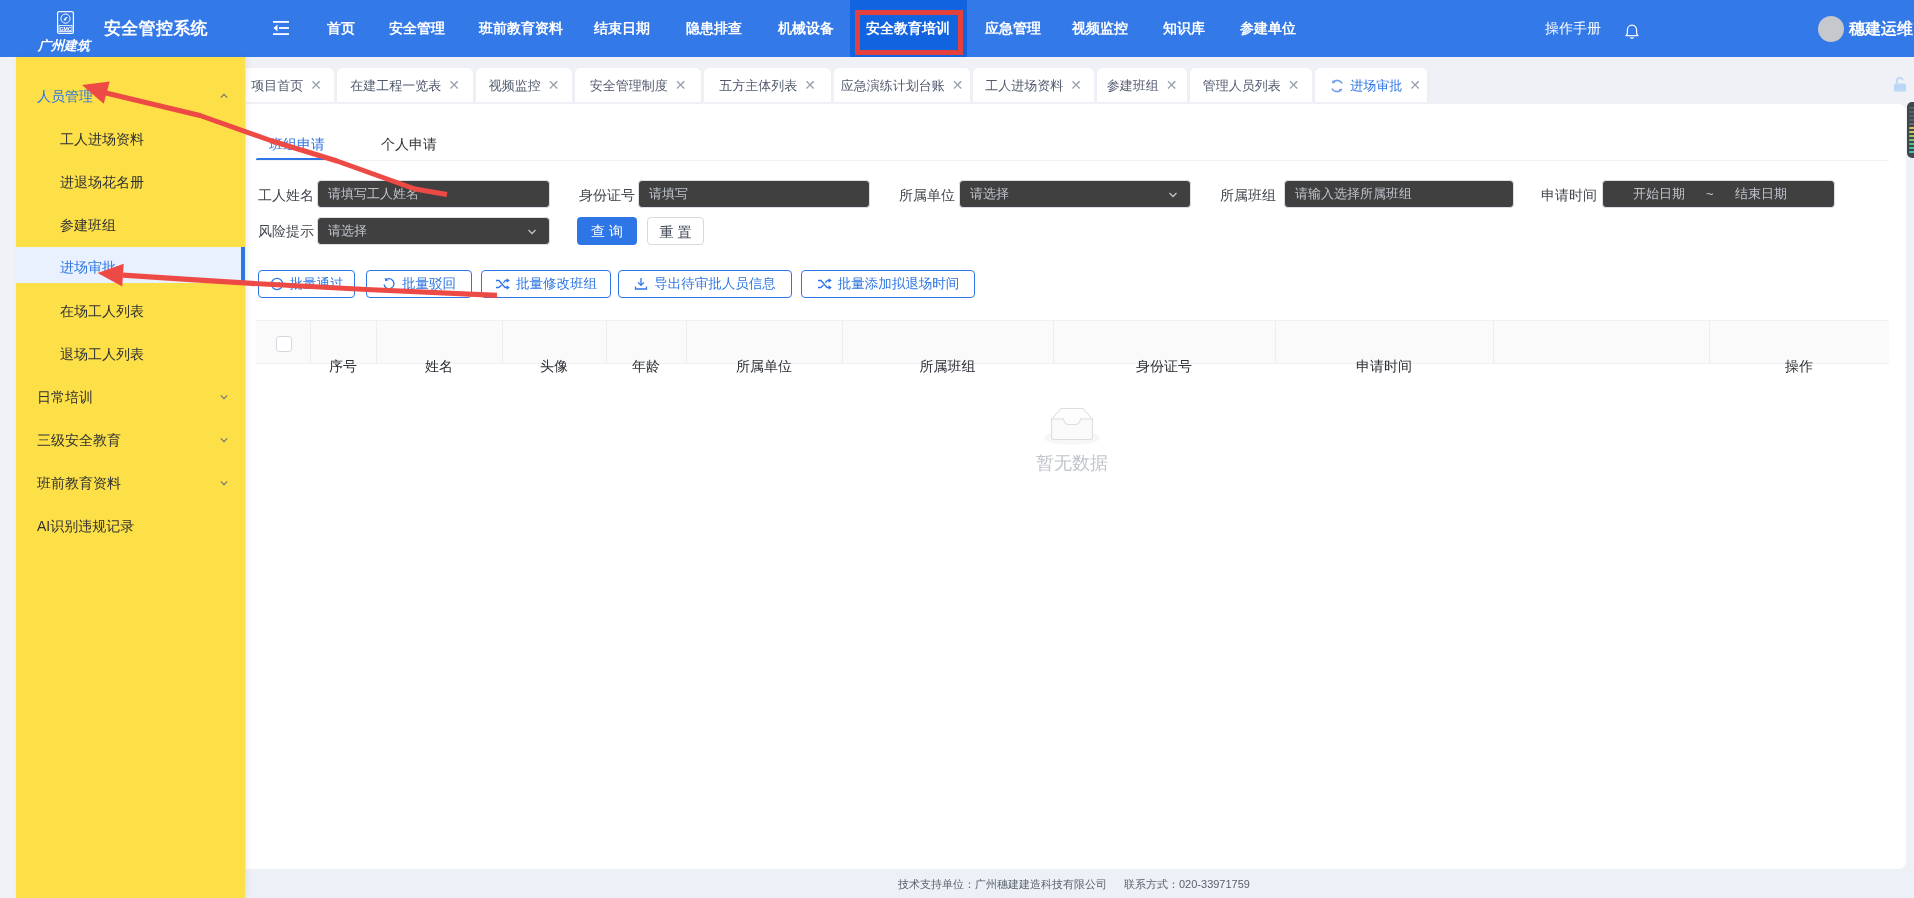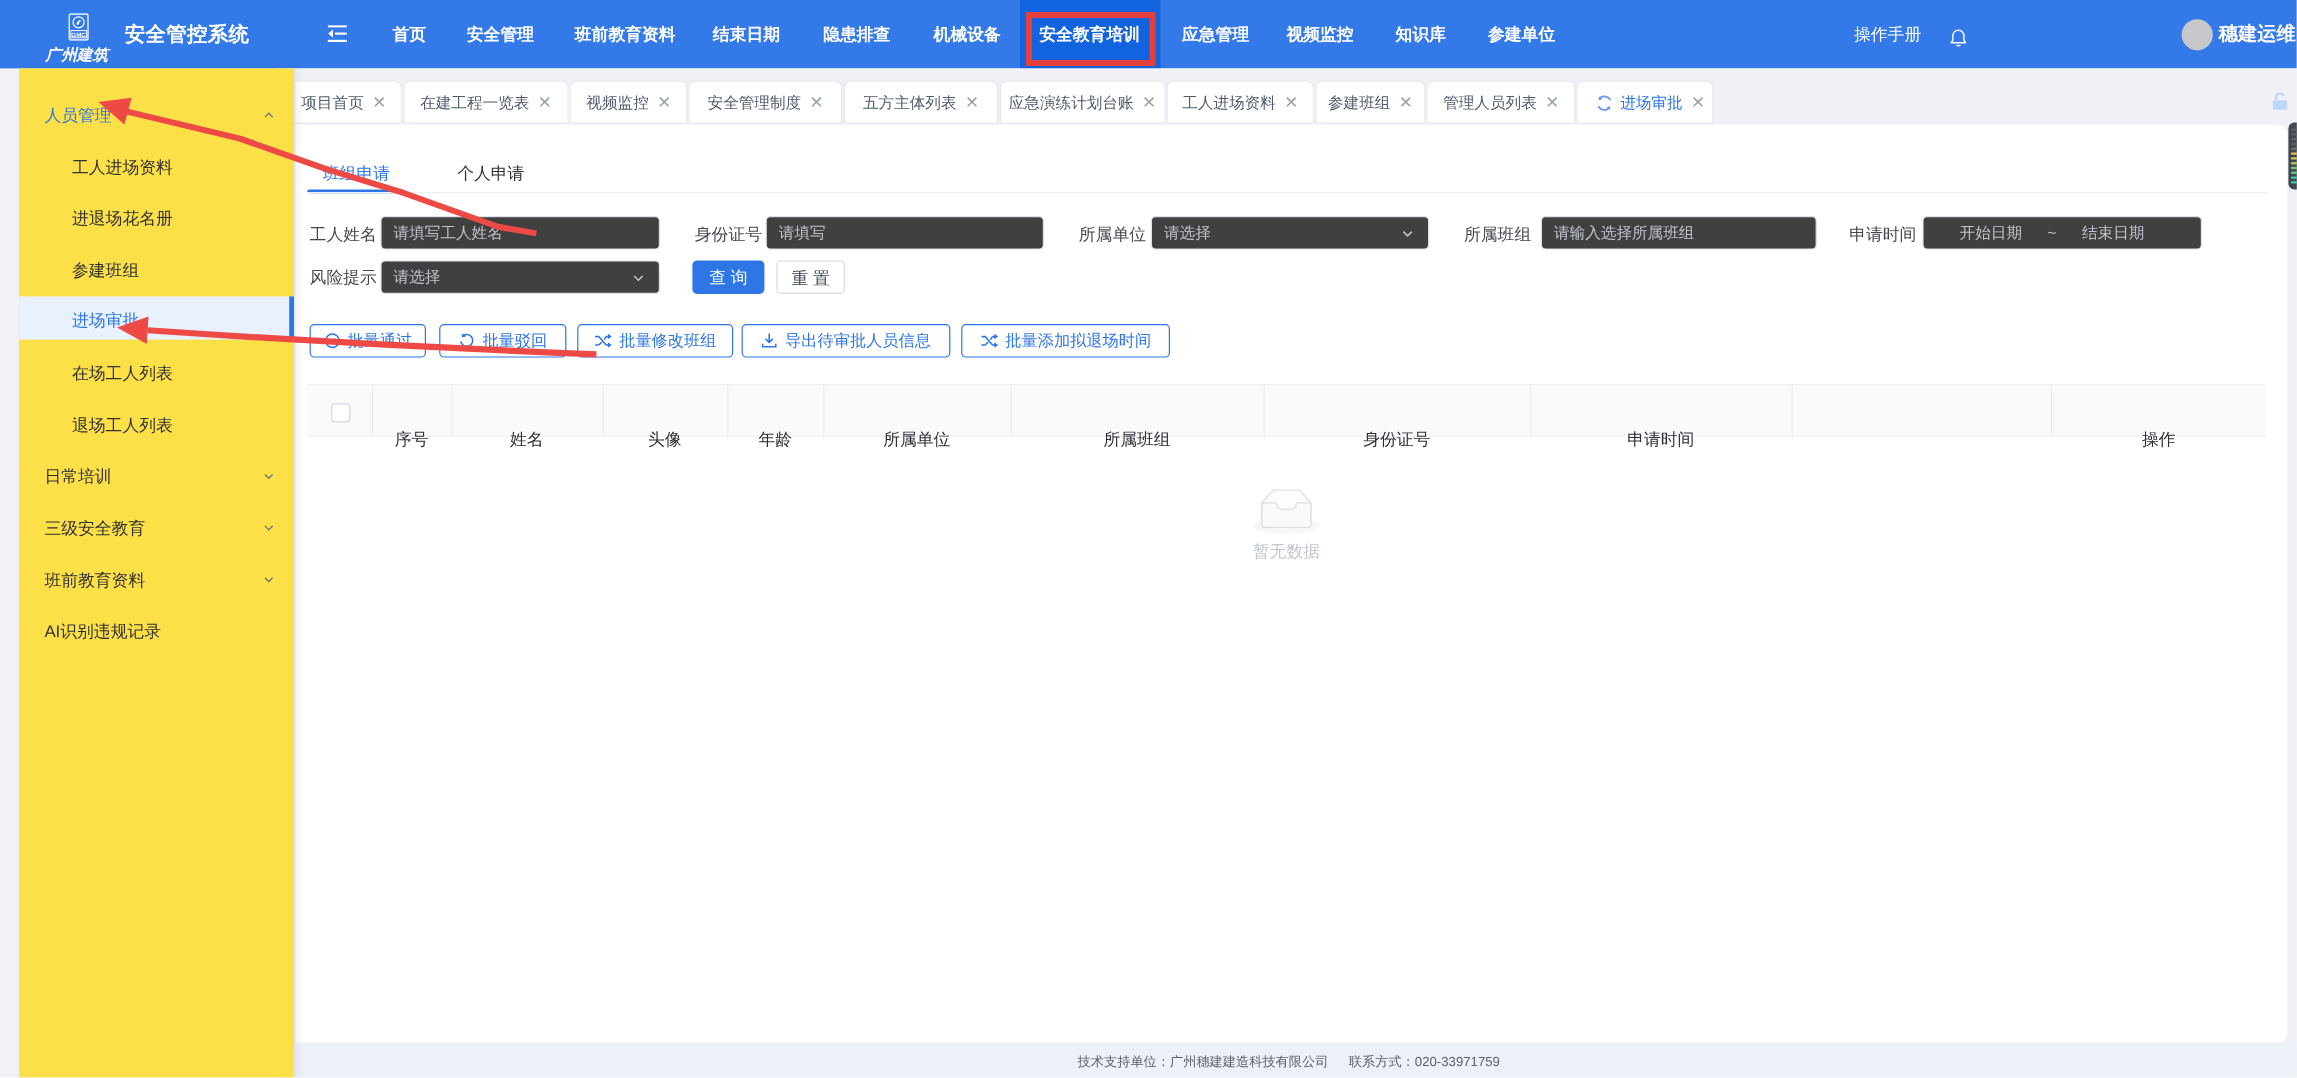--- a/index.html
+++ b/index.html
@@ -47,21 +47,21 @@
   .btn-plain { position:absolute; height:28px; background:#fff; border:1px solid #d5d9e0; border-radius:4px; color:#3c4353; font-size:14px; text-align:center; line-height:28px; }
   .btn-op { position:absolute; top:270px; height:28px; background:#fff; border:1px solid #2e76e5; border-radius:4px; color:#2e76e5; font-size:13.5px; display:flex; align-items:center; justify-content:center; white-space:nowrap; }
   .btn-op svg { margin-right:6px; }
 
   
   #thead { position:absolute; left:256px; top:320px; width:1633px; height:44px; background:#fafafa; border-top:1px solid #eef0f2; border-bottom:1px solid #eef0f2; }
   .th { position:absolute; top:320px; height:44px; line-height:44px; font-size:14px; color:#2b2f36; font-weight:500; text-align:center;margin-top:24px; }
   .thsep { position:absolute; top:321px; width:1px; height:42px; background:#ededed; }
   #ckbox { position:absolute; left:276px; top:336px; width:16px; height:16px; border:1px solid #d4d7dd; border-radius:3px; background:#fff; }
 
-  #empty-txt { position:absolute; left:1022px; top:451px; width:100px; text-align:center; font-size:14px; color:#c0c4cc; }
+  #empty-txt { position:absolute; left:1022px; top:451px; width:100px; text-align:center; font-size:18px; color:#c0c4cc; }
 
   
   #footer { position:absolute; left:231px; top:869px; width:1683px; height:29px; background:#edf1f7; }
   .ftxt { position:absolute; top:877px; font-size:11px; color:#5a616b; white-space:nowrap; }
 
   
   #lock { position:absolute; left:1893px; top:77px; }
   #stripbar { position:absolute; left:1907px; top:102px; width:9px; height:56px; background:#41464f; border-radius:5px 0 0 5px; }
   .stripe { position:absolute; left:2px; width:6px; height:2px; border-radius:1px; }
 

